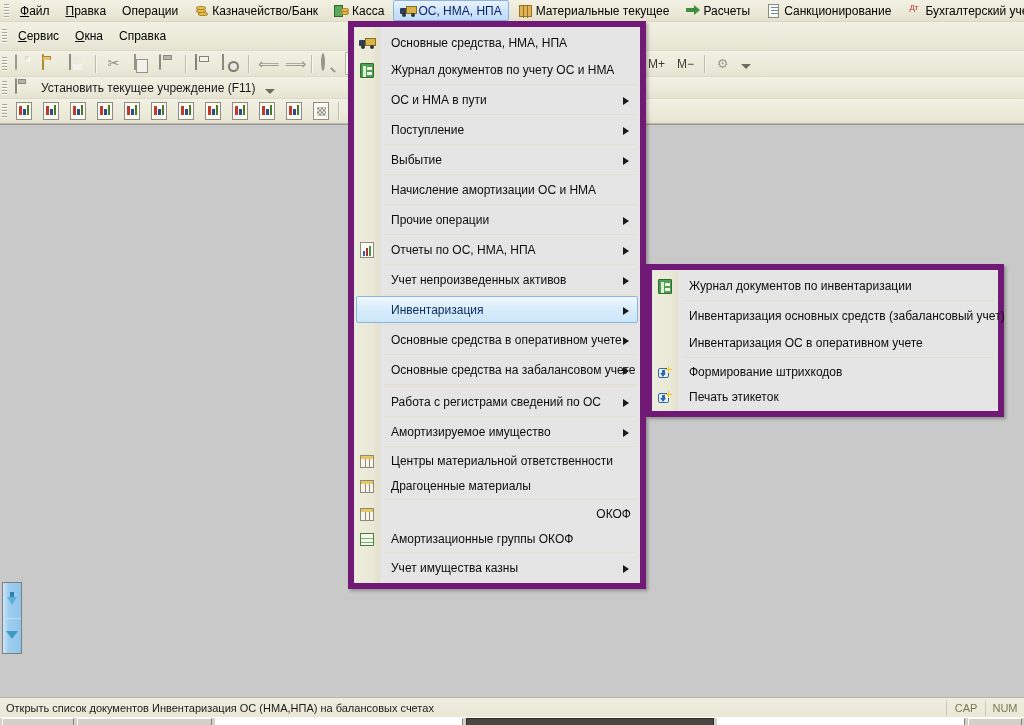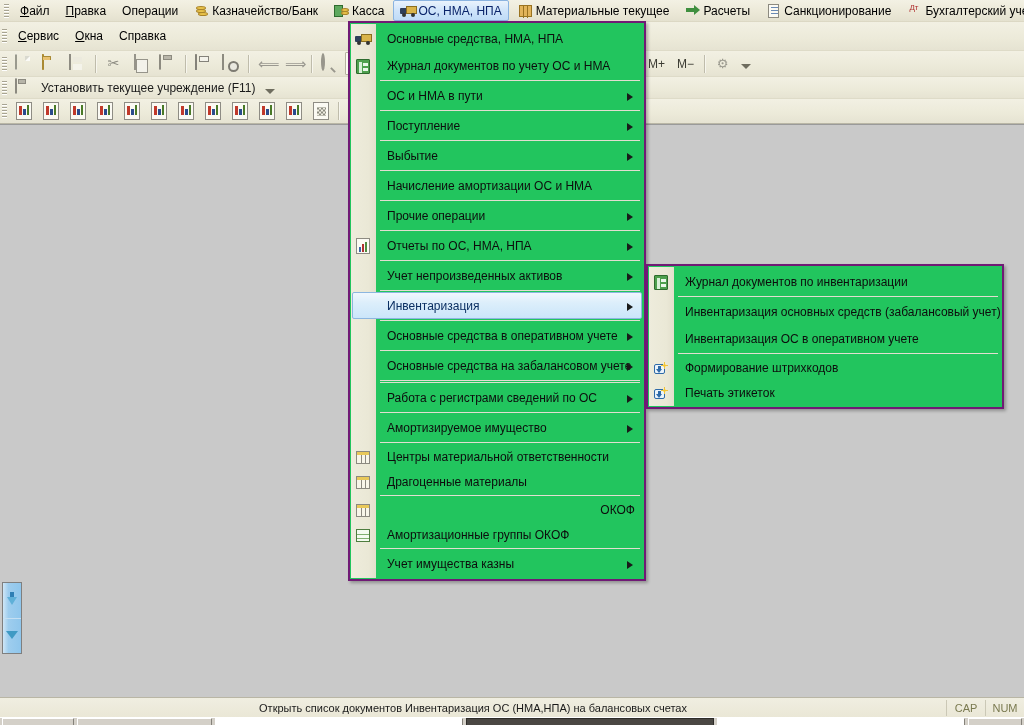--- a/index.html
+++ b/index.html
@@ -136,42 +136,42 @@
       border-left:6px solid transparent;border-right:6px solid transparent;border-top:8px solid #3f9ac4;}
 
   
   .statusbar{
     position:absolute;left:0;top:697px;width:1024px;height:20px;
     background:linear-gradient(to bottom,#f0eee1 0%,#eae7d6 100%);
     border-top:1px solid #b9b6a5;
     display:flex;align-items:center;box-sizing:border-box;
     font-size:11px;color:#1a1a1a;
   }
-  .sb-text{flex:1;padding-left:0;white-space:nowrap;text-align:center;}
+  .sb-text{flex:1;padding-left:6px;white-space:nowrap;}
   .sb-cell{
     width:38px;text-align:center;color:#7a7a50;font-size:11px;
     border-left:1px solid #cbc8b6;height:16px;line-height:16px;
   }
 
   
   .taskbar{
     position:absolute;left:0;top:717px;width:1024px;height:8px;
     background:#d4d0c8;border-top:1px solid #ffffff;box-sizing:border-box;
     display:flex;align-items:flex-start;
   }
   .tb-slot{height:8px;border:1px solid #85827a;border-top-color:#fff;border-left-color:#fff;
            background:#d4d0c8;box-sizing:border-box;margin-right:3px;}
   .tb-slot.white{background:#fff;}
   .tb-slot.dark{background:#4a4743;border-color:#2e2c29;}
 
   
   .menu{
     position:absolute;
-    background:#22c55e;
-    border:2px solid #701a75;
+    background:#e5e5e5;
+    border:6px solid #701a75;
     box-shadow:2px 2px 3px rgba(0,0,0,0.28);
     box-sizing:border-box;
     padding:2px 0;
   }
   .menu .gutter{
     position:absolute;left:1px;top:1px;bottom:1px;width:25px;
     background:linear-gradient(to right,#eeecdc 0%,#eae8d6 70%,#e3e0cd 100%);
   }
   .mi{
     position:relative;height:27px;display:flex;align-items:center;

